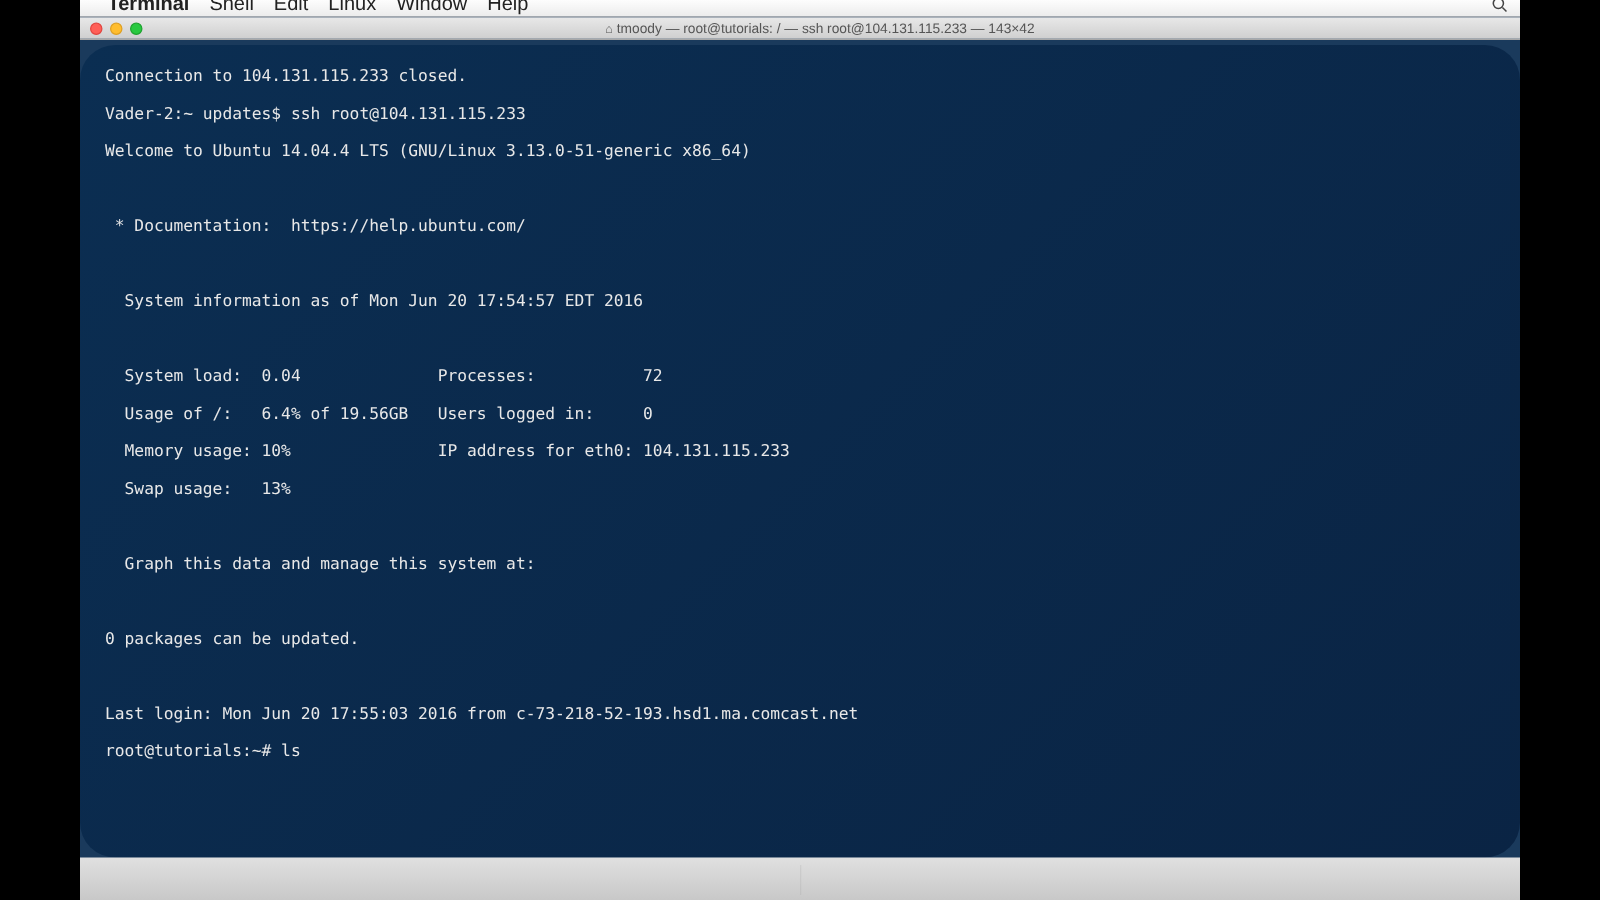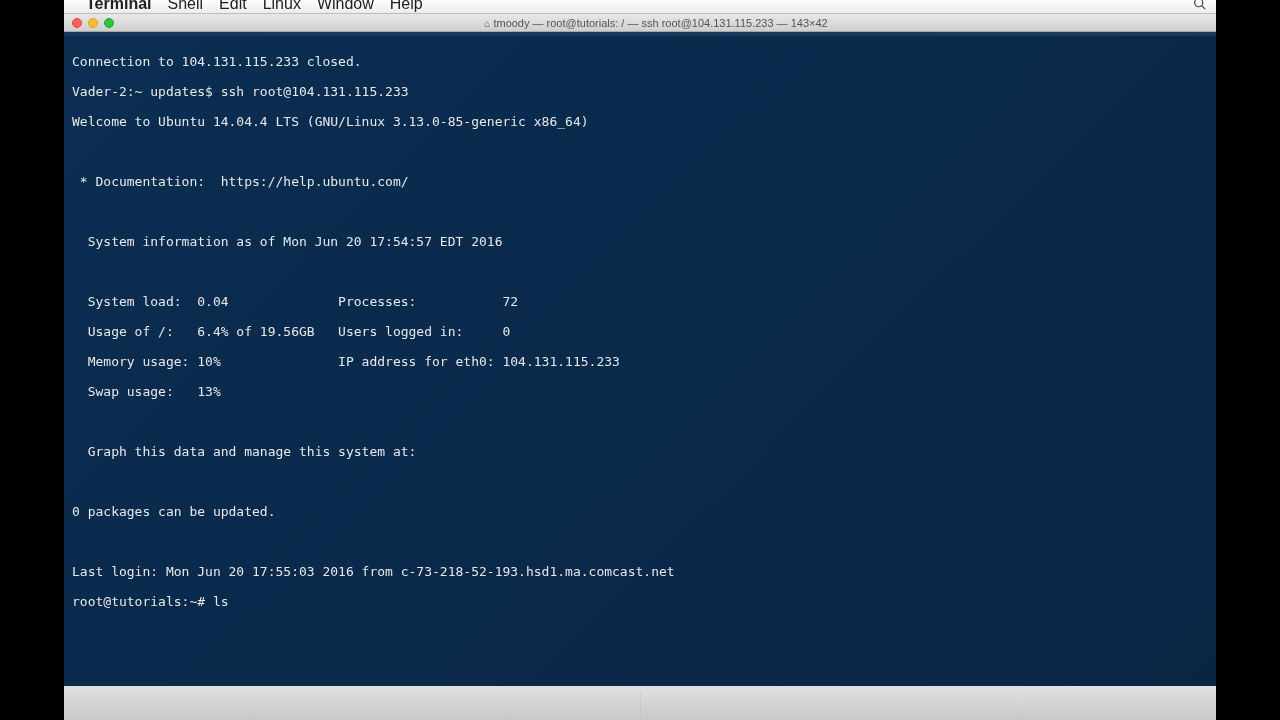--- a/index.html
+++ b/index.html
@@ -75,23 +75,24 @@
   .terminal {
     position: absolute;
     left: 0; right: 0;
     top: 36px; bottom: 34px;
     background: #0a2a4a;
     background: linear-gradient(135deg, #0b2e52 0%, #0a2444 100%);
     color: #e8e8e8;
     font-family: Menlo, Monaco, Consolas, monospace;
     font-size: 13px;
     line-height: 15px;
-    padding: 3px 8px;
+    padding: 3px 20px;
     white-space: pre;
     overflow: hidden;
+    border-radius: 28px;
   }
   .terminal .line { min-height: 15px; }
   .bottombar {
     position: absolute;
     left: 0; right: 0; bottom: 0;
     height: 34px;
     background: linear-gradient(#e0e0e0, #c8c8c8);
   }
   .bottombar .shadow {
     position: absolute;
@@ -134,21 +135,21 @@
     </div>
     <div class="title">
       <span class="home-icon">⌂</span>
       <span>tmoody — root@tutorials: / — ssh root@104.131.115.233 — 143×42</span>
     </div>
   </div>
 
   <div class="terminal">
 <div class="line">Connection to 104.131.115.233 closed.</div>
 <div class="line"><span>Vader-2:~ updates$ </span><span>ssh root@104.131.115.233</span></div>
-<div class="line">Welcome to Ubuntu 14.04.4 LTS (GNU/Linux 3.13.0-85-generic x86_64)</div>
+<div class="line">Welcome to Ubuntu 14.04.4 LTS (GNU/Linux 3.13.0-51-generic x86_64)</div>
 <div class="line"></div>
 <div class="line"><span> * Documentation:  </span><span>https://help.ubuntu.com/</span></div>
 <div class="line"></div>
 <div class="line">  System information as of Mon Jun 20 17:54:57 EDT 2016</div>
 <div class="line"></div>
 <div class="line">  System load:  0.04              Processes:           72</div>
 <div class="line">  Usage of /:   6.4% of 19.56GB   Users logged in:     0</div>
 <div class="line">  Memory usage: 10%               IP address for eth0: 104.131.115.233</div>
 <div class="line">  Swap usage:   13%</div>
 <div class="line"></div>

